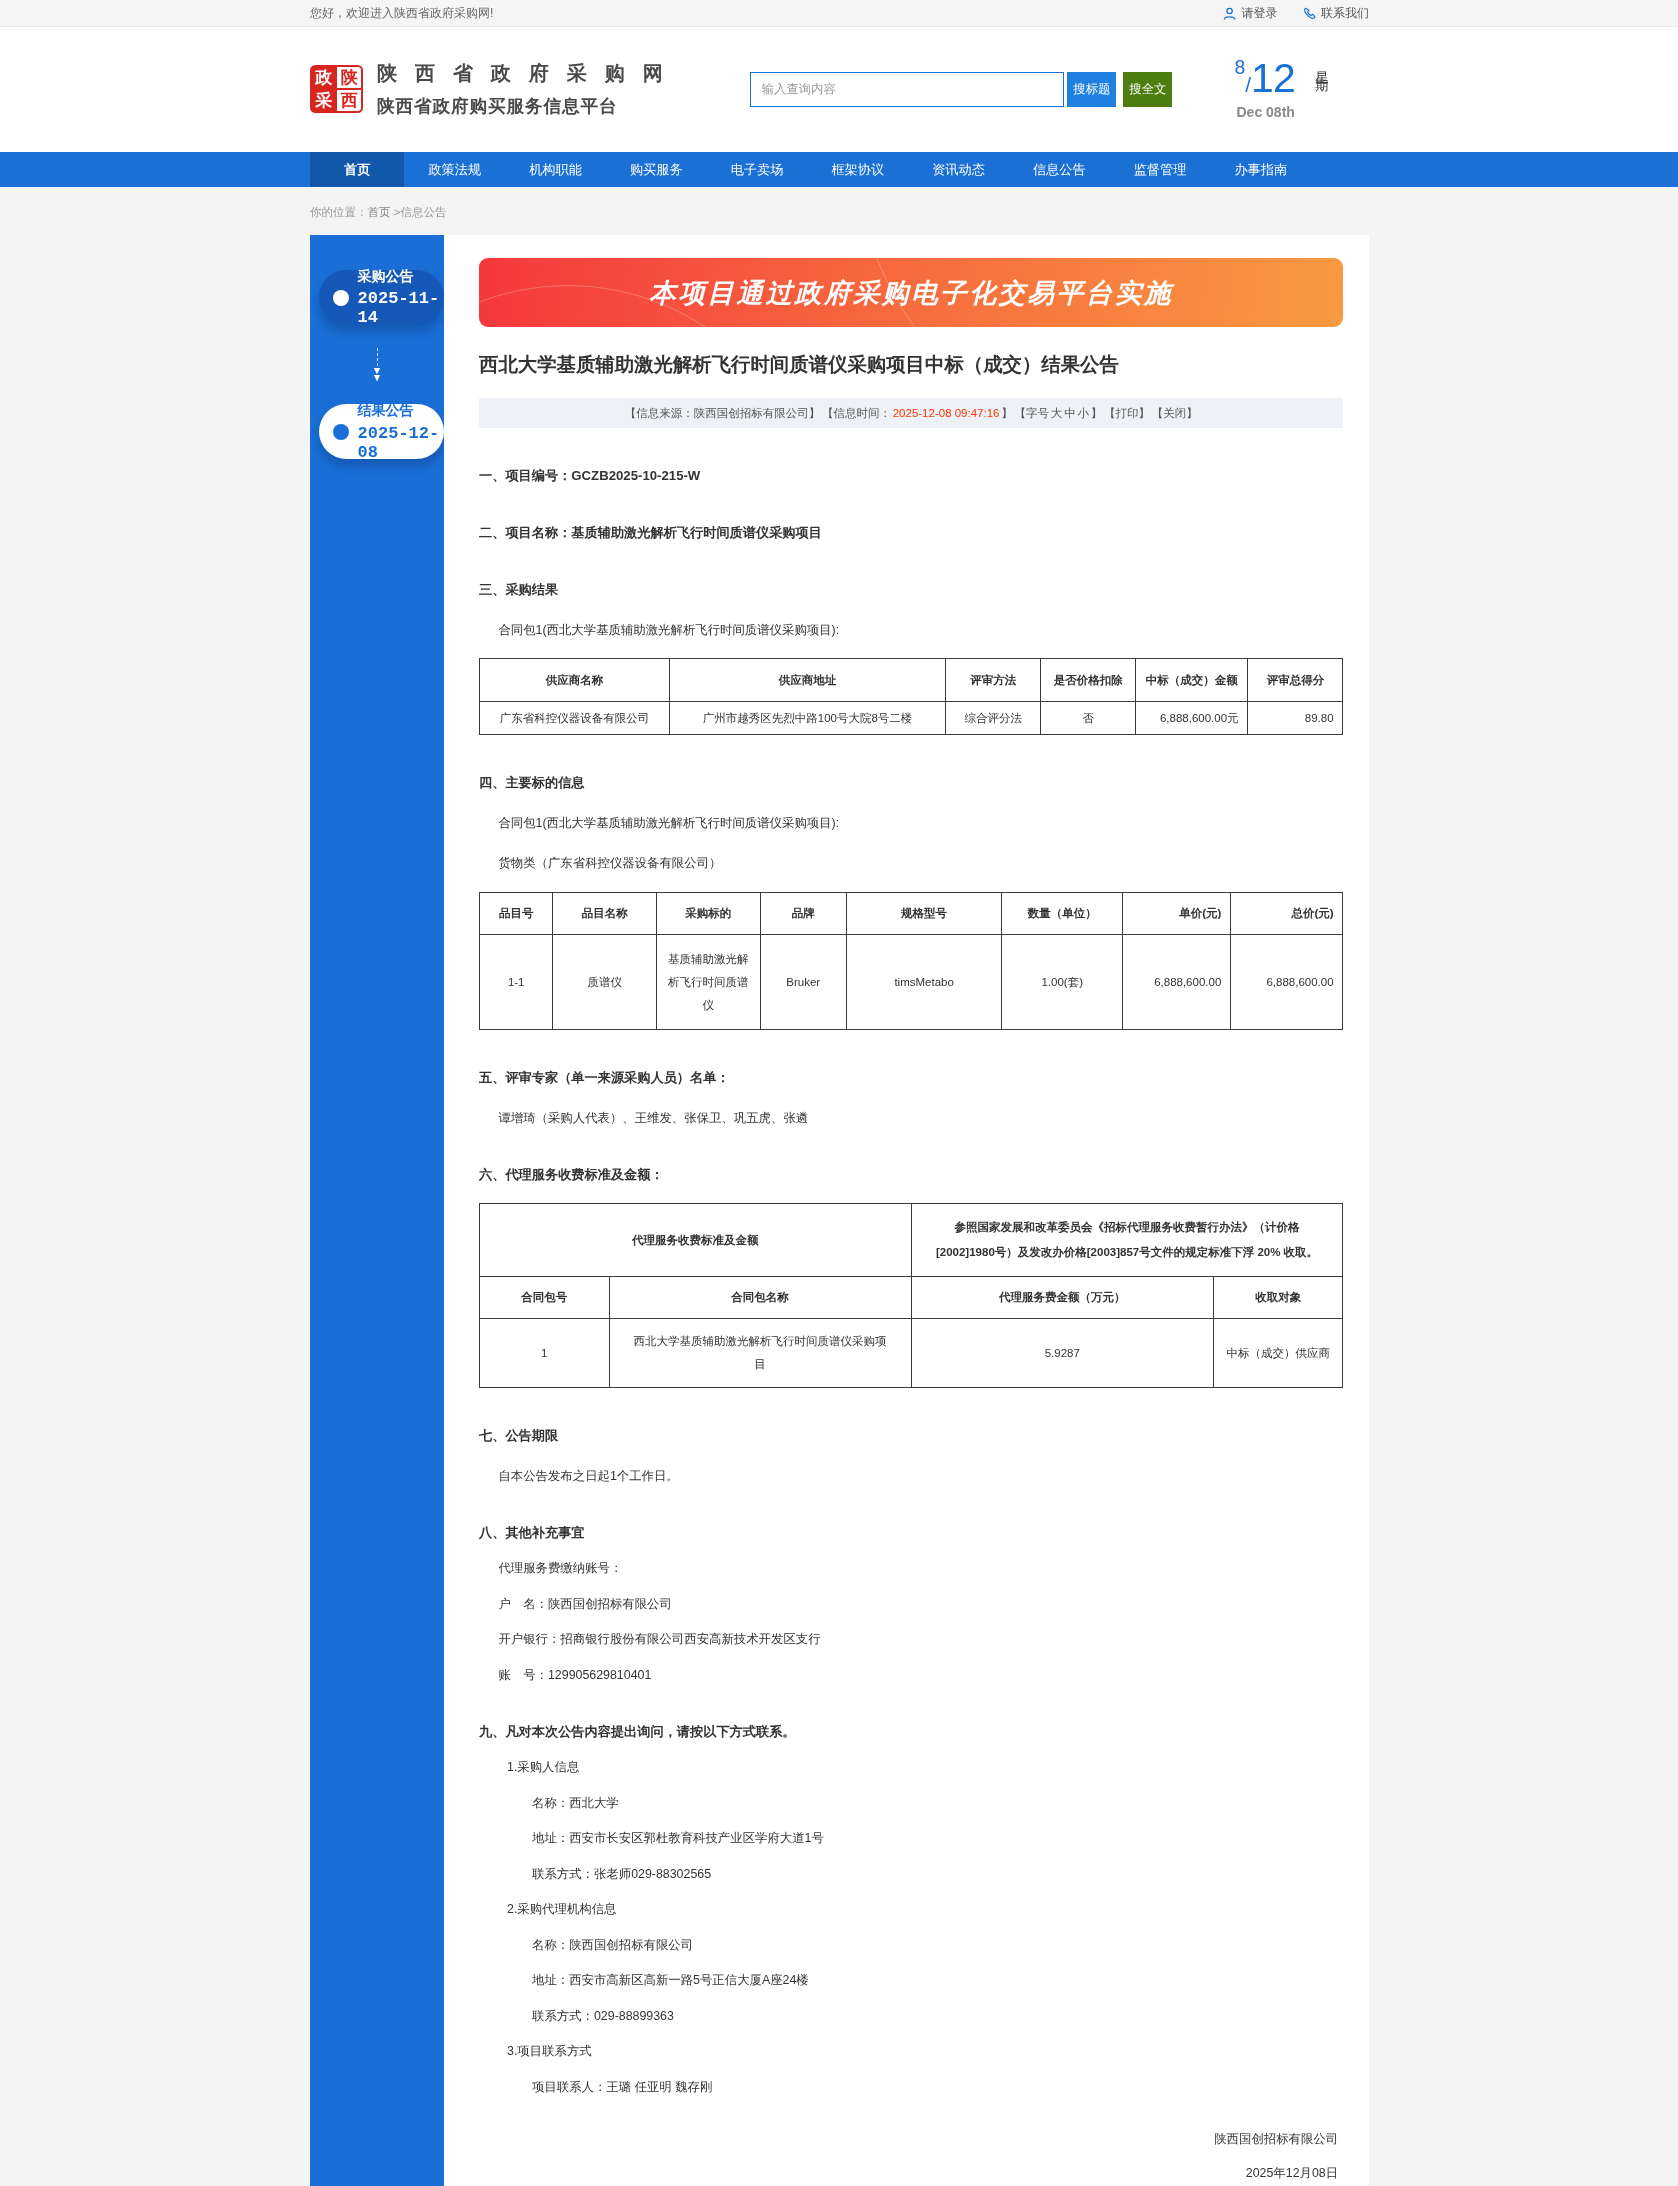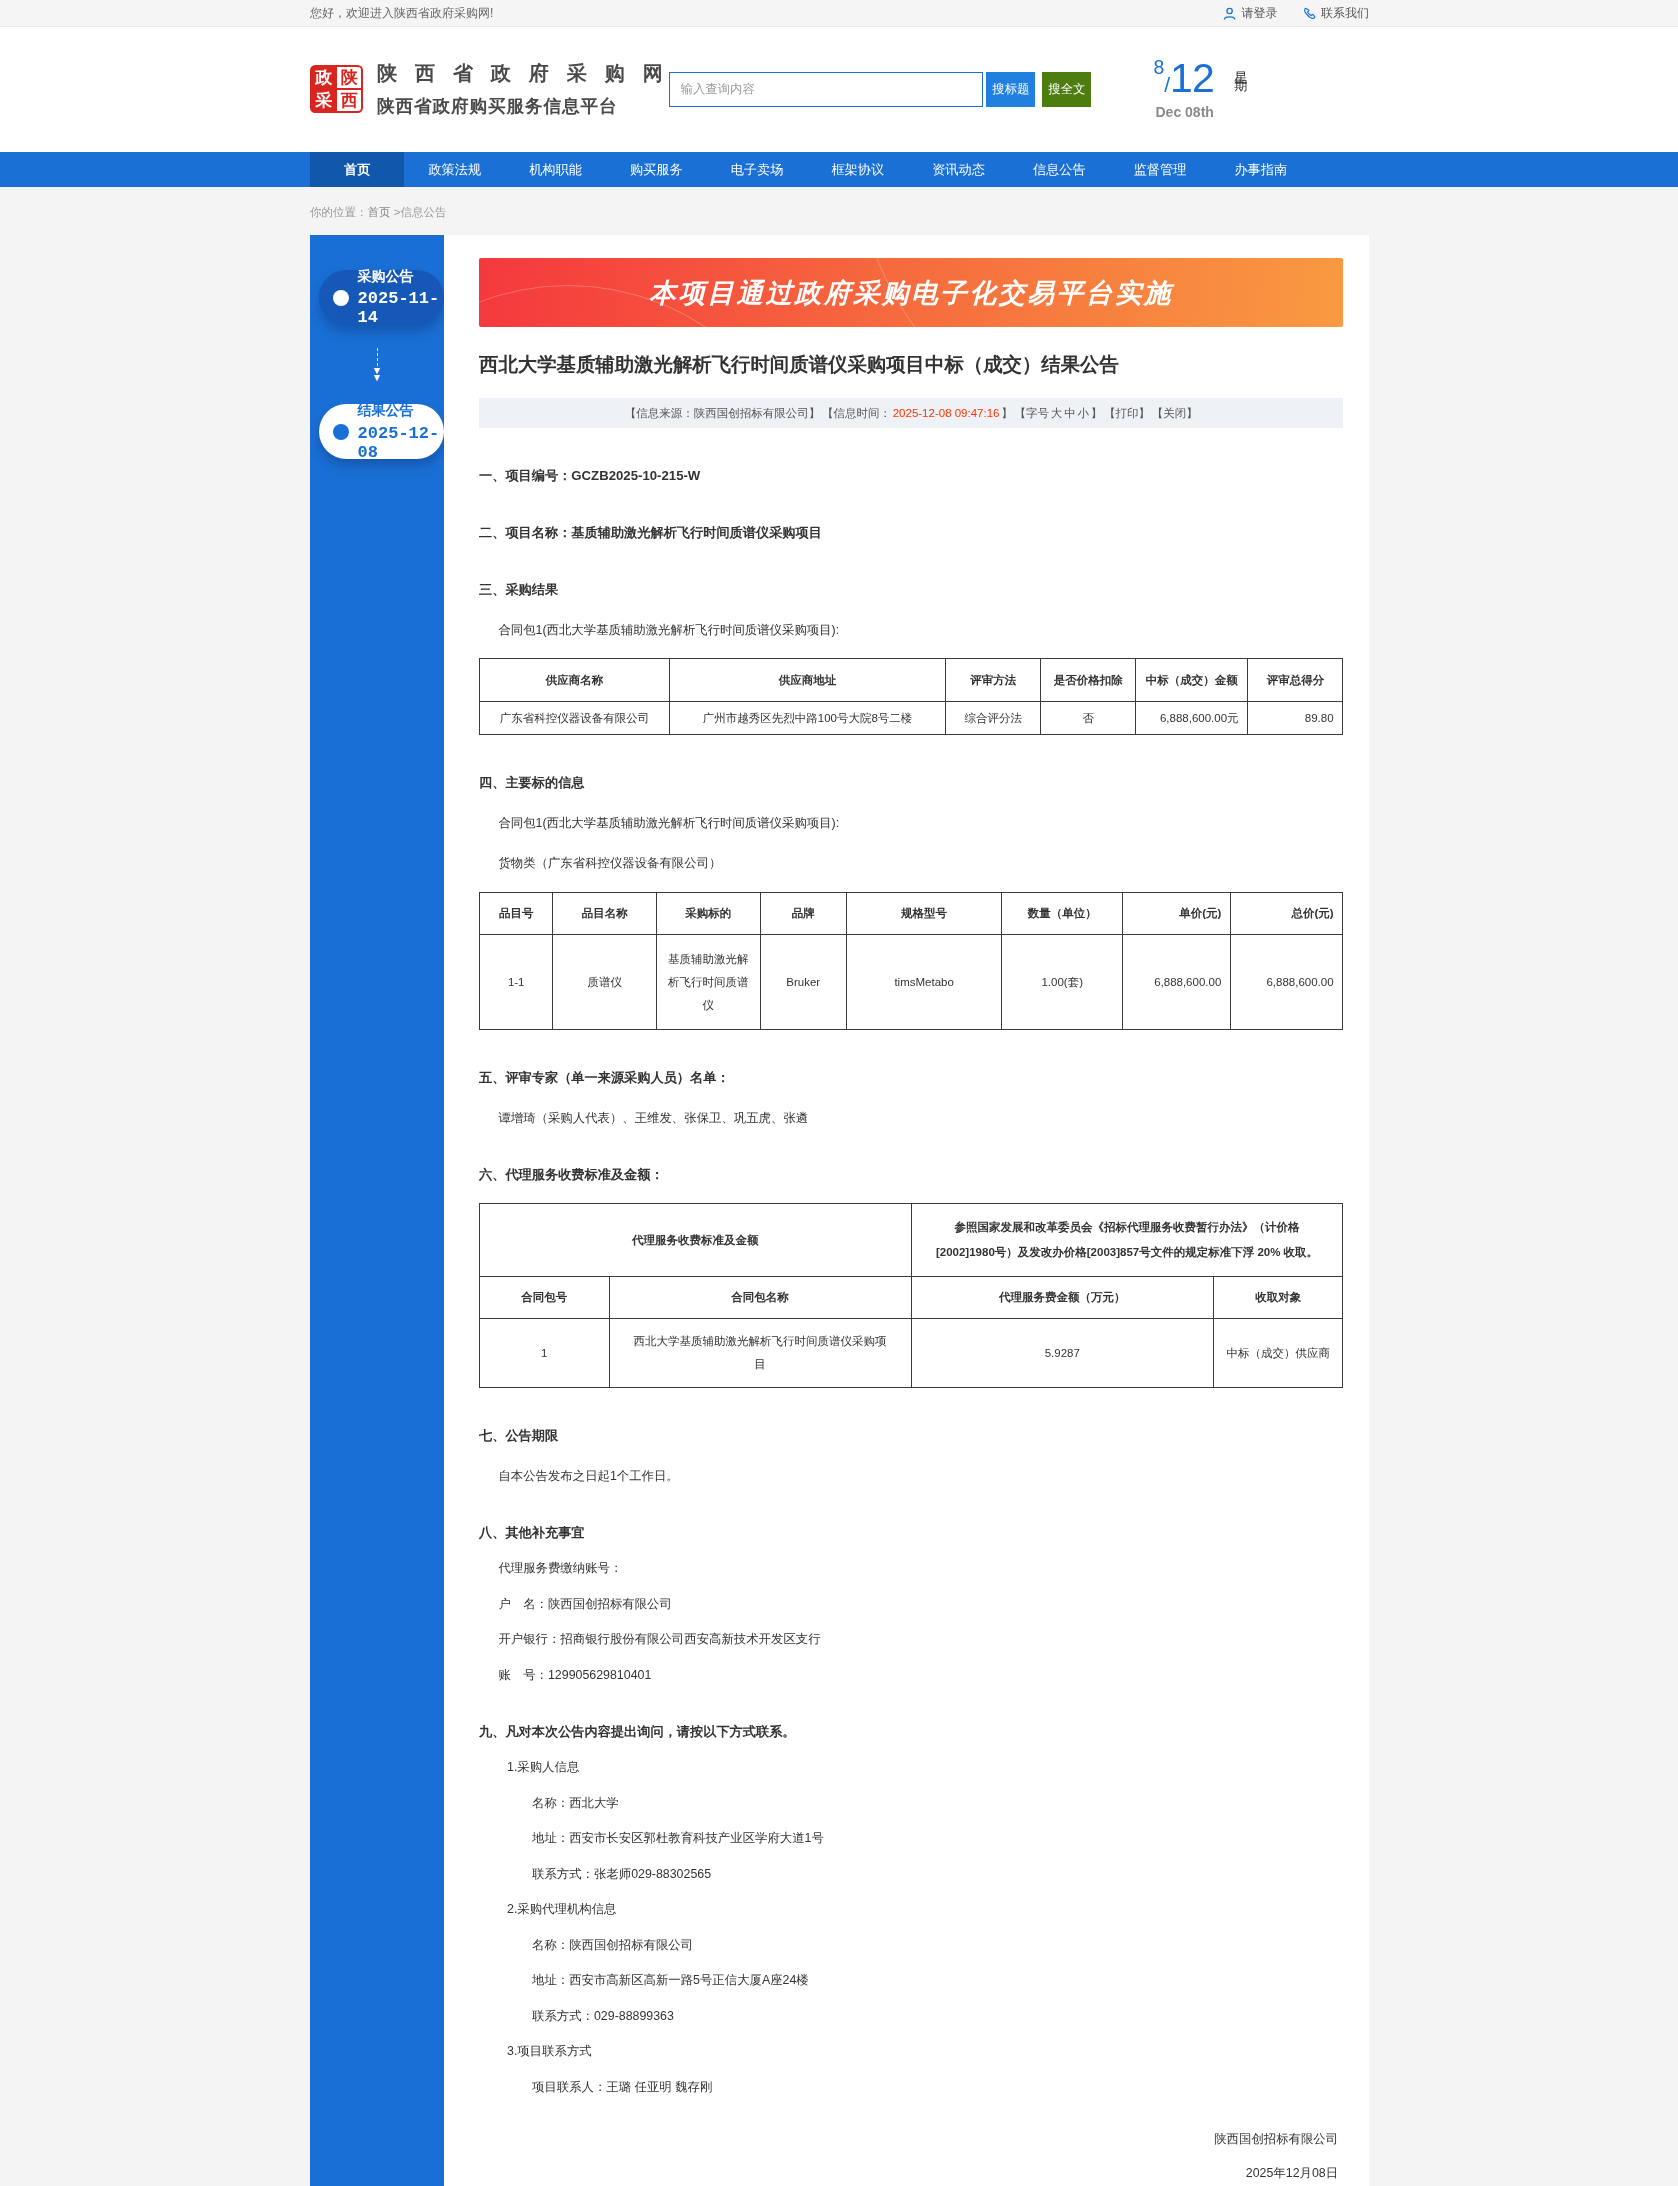--- a/index.html
+++ b/index.html
@@ -22,21 +22,21 @@
   .logo { width:53px; height:48px; display:grid; grid-template-rows:1fr 1fr; grid-auto-flow:column;
           grid-template-columns:1fr 1fr; background:#d9251f; border:2.6px solid #d9251f; border-radius:5.3px;
           overflow:hidden; cursor:pointer; gap:1.8px; }
   .logo span { display:flex; align-items:center; justify-content:center; font-size:17px; font-weight:bold; line-height:1; }
   .logo .solid { color:#fff; background:#d9251f; }
   .logo .hollow { color:#d9251f; background:#fff; }
   .site-titles { margin-left:14px; color:#4a4a4a; }
   .site-name { font-size:20px; font-weight:bold; letter-spacing:6.2px; }
   .site-sub  { font-size:17.6px; font-weight:bold; margin-top:7px; letter-spacing:0.9px; }
 
-  .searchbox { display:flex; align-items:center; }
+  .searchbox { margin-left:81px; display:flex; align-items:center; }
   .searchbox input { width:314px; height:35px; border:1.8px solid #1a70d4; padding:0 10.6px; font-size:12.4px; color:#333; outline:none; }
   .searchbox input::placeholder { color:#9a9a9a; }
   .btn-search { height:35px; width:49px; border:none; color:#fff; font-size:12.4px; cursor:pointer; }
   .btn-title { background:#2080e0; margin-left:3.5px; }
   .btn-full  { background:#4d7c0f; margin-left:7px; }
 
   .datebox { margin-left:62px; display:flex; align-items:flex-start; }
   .date-main { text-align:right; }
   .date-line { color:#1a70d4; font-weight:normal; line-height:1; }
   .d-small { font-size:19.4px; vertical-align:top; }
@@ -68,21 +68,21 @@
   .side-item.white { background:#fff; color:#1a6fd6; }
   .side-item.white .dot { background:#1a6fd6; }
   .side-title { font-size:14px; font-weight:bold; line-height:1.2; }
   .side-date  { font-size:17px; font-weight:bold; margin-top:5px;font-family:Liberation Mono, monospace; }
   .side-arrow { margin:23px auto; width:17.6px; text-align:center; color:#fff; }
   .side-arrow .dash { width:0; height:17.6px; border-left:1.8px dashed rgba(255,255,255,.85); margin:0 auto 1.8px; }
   .side-arrow .v { display:block; font-size:10.6px; line-height:7px; }
 
   .main { flex:1; background:#fff; padding:23px 25.6px 41px 35px; }
 
-  .banner { height:69px; border-radius:2px; position:relative; overflow:hidden;
+  .banner { height:69px; border-radius:9px; position:relative; overflow:hidden;
             background:linear-gradient(96deg,#f5383d 0%,#f66a3e 48%,#f99a41 100%);
             display:flex; align-items:center; justify-content:center; }
   .banner::before, .banner::after { content:""; position:absolute; border:0.9px solid rgba(255,255,255,.25);
             border-radius:50%; width:494px; height:494px; }
   .banner::before { left:-159px; top:26.5px; }
   .banner::after  { right:-132px; top:-423px; width:618px; height:618px; }
   .banner-text { color:#fff; font-size:26.5px; font-weight:800; font-style:italic; letter-spacing:2.6px; z-index:1; }
 
   .article-title { text-align:left; font-size:19.4px; font-weight:bold; color:#333; margin:24px 0 20px; }
 

